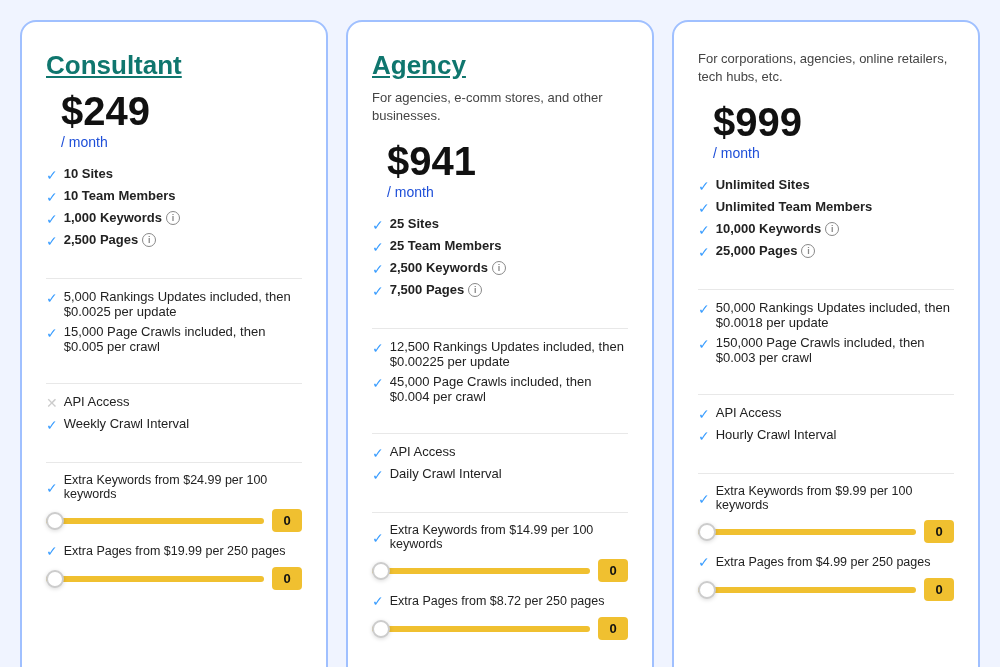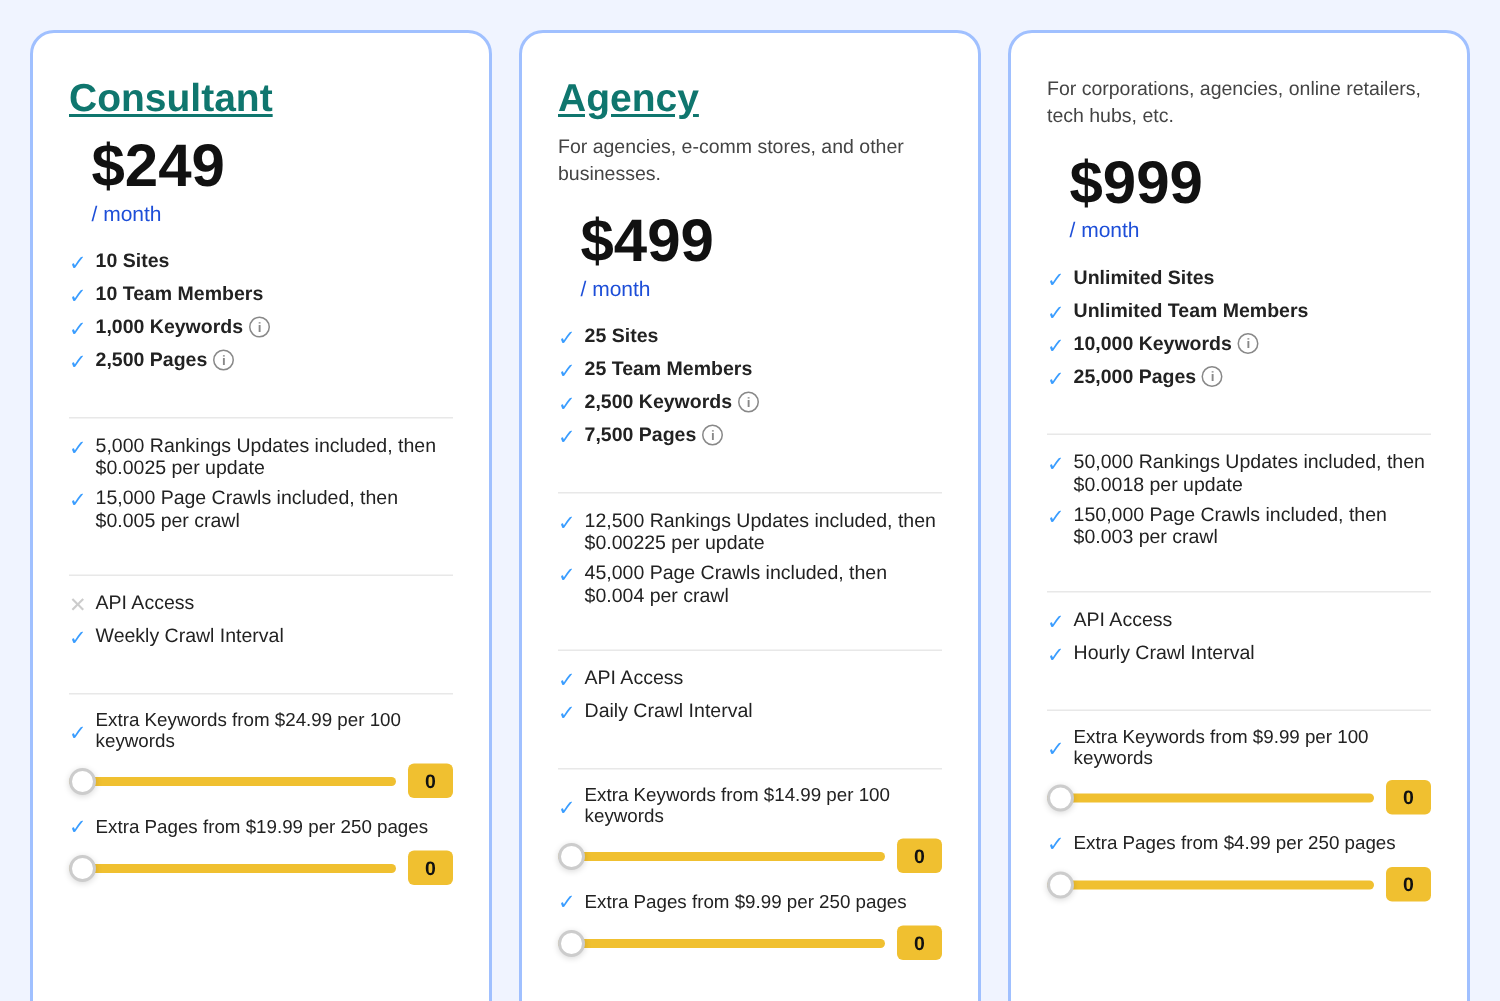--- a/index.html
+++ b/index.html
@@ -251,21 +251,21 @@
       </div>
     </div>
       <div class="get-started-btn">
         <button class="btn">Get Started</button>
       </div>
     </div>
     <div class="plan-card">
       <div class="plan-name">Agency</div>
       <div class="plan-description">For agencies, e-comm stores, and other businesses.</div>
       <div class="plan-price">
-        <span class="price-amount">$499</span>
+        <span class="price-amount">$941</span>
         <span class="price-period">/ month</span>
       </div>
       <ul class="features-list">
         <li>
           <span class="check-icon">✓</span>
           <span class="feature-text">25 Sites</span>
         </li>
         <li>
           <span class="check-icon">✓</span>
           <span class="feature-text">25 Team Members</span>
@@ -311,21 +311,21 @@
         <div class="slider-track">
           <div class="slider-track-bg"></div>
           <div class="slider-thumb"></div>
         </div>
         <div class="slider-value">0</div>
       </div>
     </div>
       <div class="slider-section">
       <div class="slider-label">
         <span class="check-icon">✓</span>
-        <span>Extra Pages from $9.99 per 250 pages</span>
+        <span>Extra Pages from $8.72 per 250 pages</span>
       </div>
       <div class="slider-row">
         <div class="slider-track">
           <div class="slider-track-bg"></div>
           <div class="slider-thumb"></div>
         </div>
         <div class="slider-value">0</div>
       </div>
     </div>
       <div class="get-started-btn">

